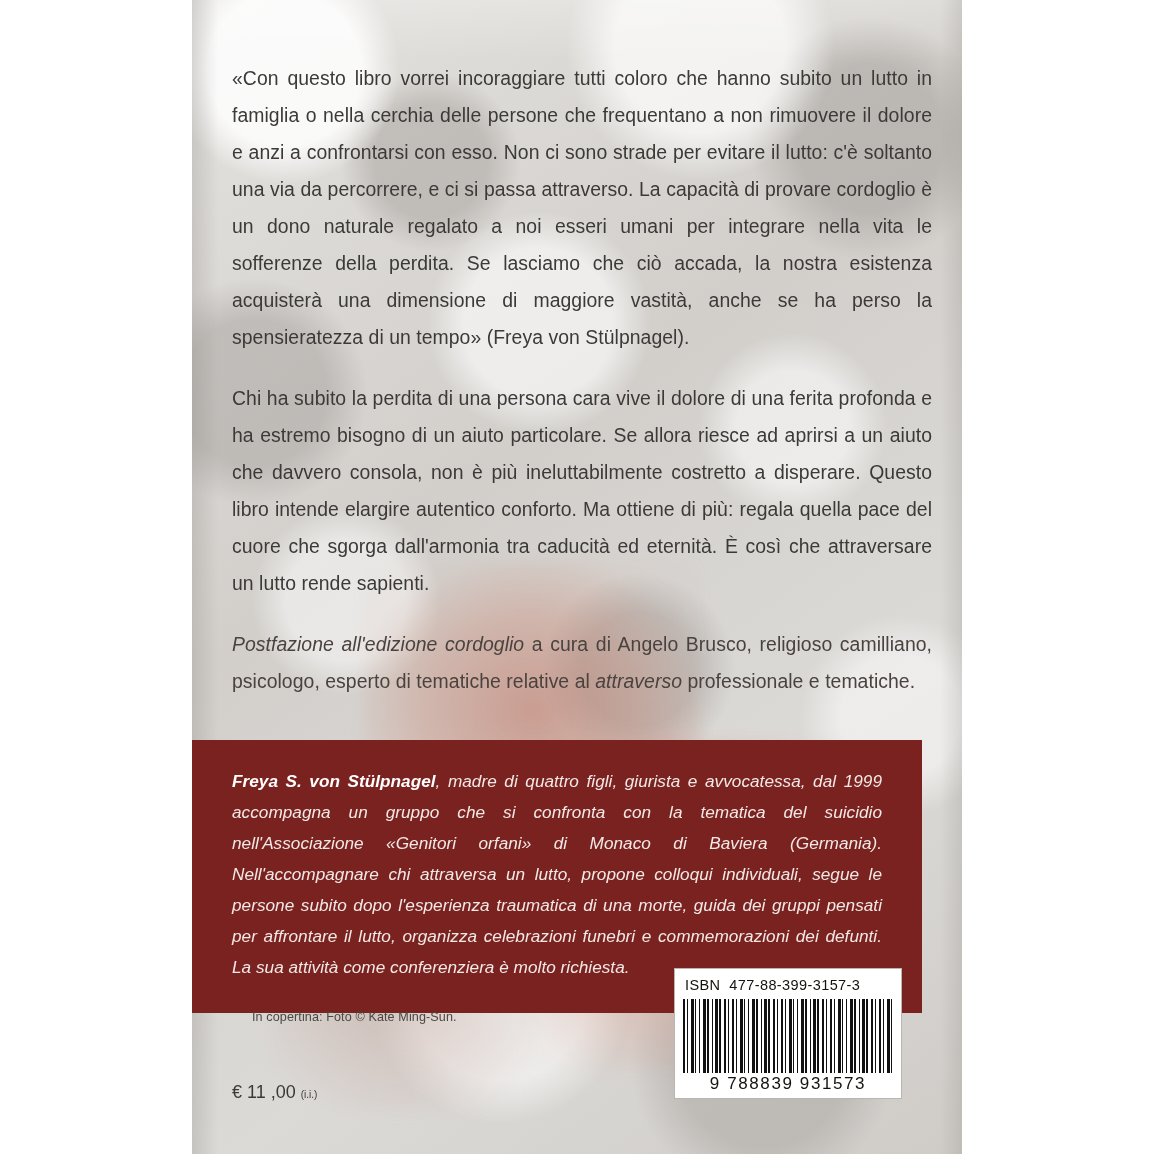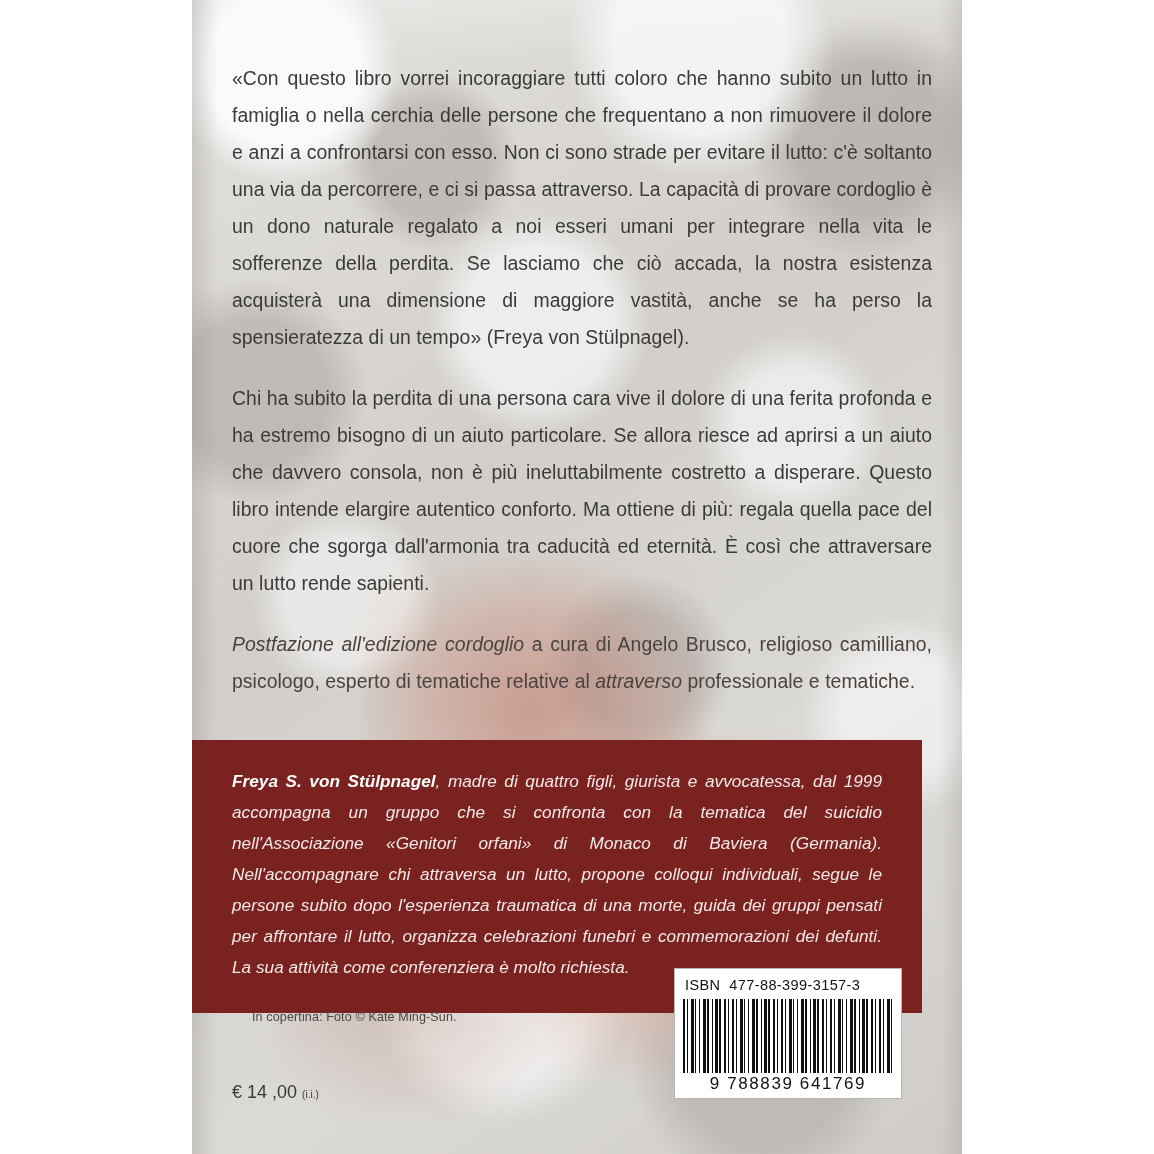--- a/index.html
+++ b/index.html
@@ -211,22 +211,22 @@
       <p>Chi ha subito la perdita di una persona cara vive il dolore di una ferita profonda e ha estremo bisogno di un aiuto particolare. Se allora riesce ad aprirsi a un aiuto che davvero consola, non è più ineluttabilmente costretto a disperare. Questo libro intende elargire autentico conforto. Ma ottiene di più: regala quella pace del cuore che sgorga dall'armonia tra caducità ed eternità. È così che attraversare un lutto rende sapienti.</p>
       <p class="para3"><em>Postfazione all'edizione cordoglio</em><span> a cura di Angelo Brusco, religioso camilliano, psicologo, esperto di tematiche relative al </span><em>attraverso</em><span> professionale e tematiche.</span></p>
     </div>
 
     <div id="author-box">
       <p><strong>Freya S. von Stülpnagel</strong><span>, madre di quattro figli, giurista e avvocatessa, dal 1999 accompagna un gruppo che si confronta con la tematica del suicidio nell'Associazione «Genitori orfani» di Monaco di Baviera (Germania). Nell'accompagnare chi attraversa un lutto, propone colloqui individuali, segue le persone subito dopo l'esperienza traumatica di una morte, guida dei gruppi pensati per affrontare il lutto, organizza celebrazioni funebri e commemorazioni dei defunti. La sua attività come conferenziera è molto richiesta.</span></p>
     </div>
 
     <div id="photo-credit">In copertina: Foto © Kate Ming-Sun.</div>
 
-    <div id="price"><span>€ 14 ,00</span> <span class="small">(i.i.)</span></div>
+    <div id="price"><span>€ 11 ,00</span> <span class="small">(i.i.)</span></div>
 
     <div id="barcode-block">
       <div id="isbn-text"><span>ISBN</span>&nbsp;&nbsp;<span>477-88-399-3157-3</span></div>
       <div id="bars"></div>
-      <div id="barcode-digits">9 788839 641769</div>
+      <div id="barcode-digits">9 788839 931573</div>
     </div>
 
   </div>
 </div>
 
 </body></html>

